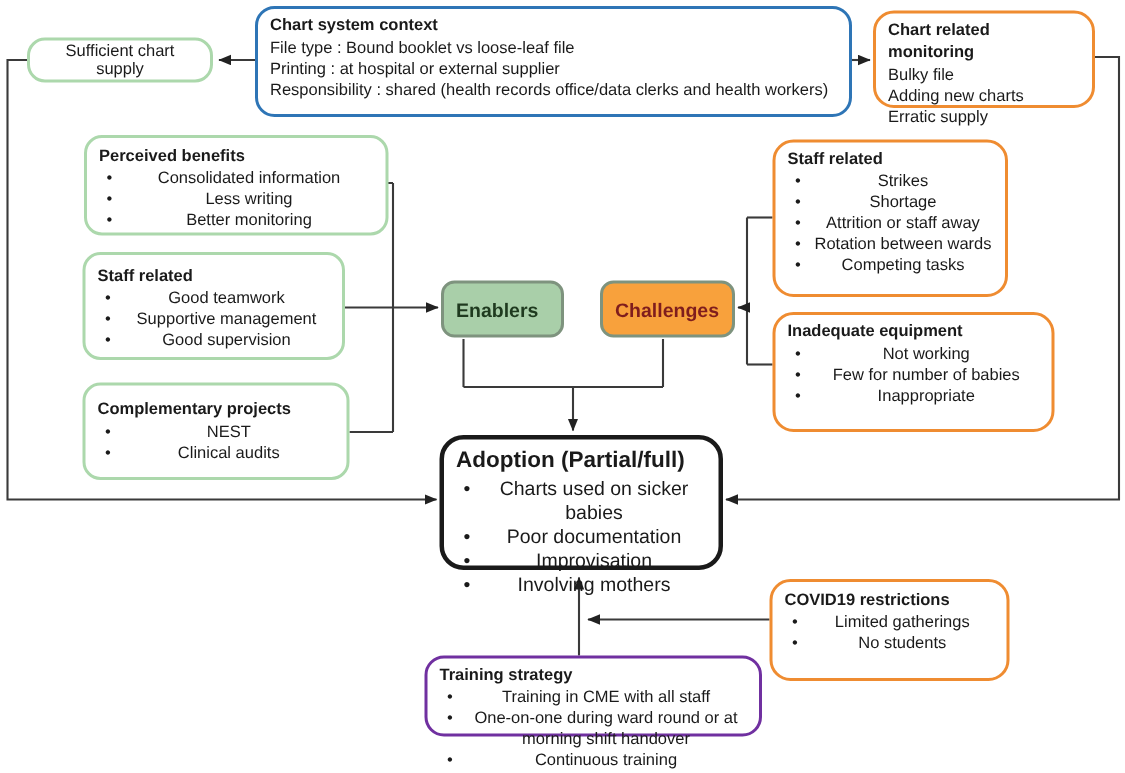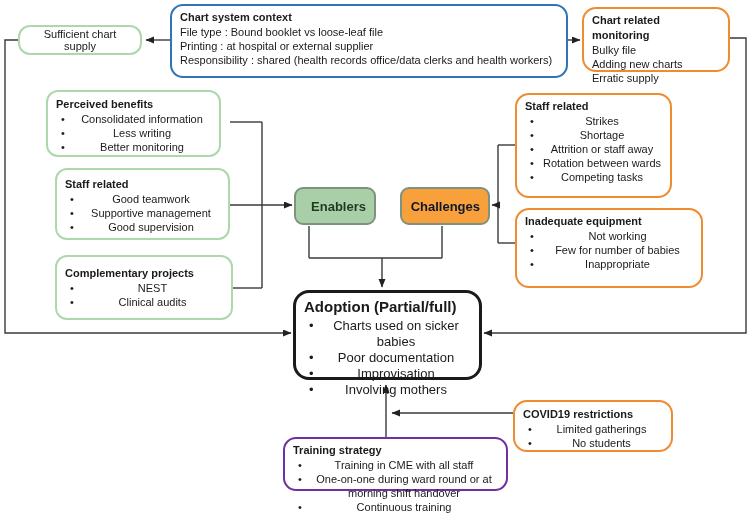--- a/index.html
+++ b/index.html
@@ -12,26 +12,26 @@
   .green{border:2px solid #ACD8AC;border-radius:12px;}
   .blue{border:2.5px solid #2E75B6;border-radius:13px;}
   .orange{border:2.5px solid #EF8C31;border-radius:14px;}
   .purple{border:2.5px solid #7030A0;border-radius:13px;}
   .blackb{border:3px solid #1a1a1a;border-radius:16px;}
   .box-title{font-weight:bold;line-height:15px;}
   ul.bullets,ul.plain{margin:0;padding:0;list-style:none;}
   ul.bullets li{position:relative;padding-left:17px;line-height:14px;text-align:center;}
   ul.bullets li::before{content:"\2022";position:absolute;left:5px;}
   ul.plain li{line-height:14px;}
-  .pill{display:flex;align-items:center;justify-content:flex-end;font-weight:bold;
+  .pill{display:flex;align-items:center;justify-content:flex-start;font-weight:bold;
         font-size:13px;border-radius:9px;}
   #enablers{left:294px;top:187px;width:82px;height:38px;
     background:#A9CFA9;border:2.5px solid #7E937E;color:#1F3A1F;}
   #challenges{left:400px;top:187px;width:90px;height:38px;
-    background:#F8A13C;border:2.5px solid #7E937E;color:#0f172a;}
+    background:#F8A13C;border:2.5px solid #7E937E;color:#7f1d1d;}
   .center-one-line{display:flex;align-items:center;justify-content:center;text-align:center;}
   #adoption .box-title{font-size:15px;line-height:20px;margin-bottom:1px;}
   #adoption ul.bullets li{line-height:16px;font-size:13px;}
 </style>
 </head>
 <body>
 
 <div id="canvas">
 
   <svg id="wires" viewBox="0 0 750 515" xmlns="http://www.w3.org/2000/svg">
@@ -86,21 +86,21 @@
 
   <div class="box orange" style="left:582px;top:7px;width:148px;height:65px;padding-top:4px;">
     <div class="box-title">Chart related monitoring</div>
     <ul class="plain">
         <li>Bulky file</li>
         <li>Adding new charts</li>
         <li>Erratic supply</li>
       </ul>
   </div>
 
-  <div class="box green" style="left:46px;top:90px;width:175px;height:67px;">
+  <div class="box green" style="left:56px;top:90px;width:203px;height:67px;">
     <div class="box-title">Perceived benefits</div>
     <ul class="bullets">
         <li>Consolidated information</li>
         <li>Less writing</li>
         <li>Better monitoring</li>
       </ul>
   </div>
 
   <div class="box green" style="left:55px;top:168px;width:175px;height:72px;padding-top:7px;">
     <div class="box-title">Staff related</div>
@@ -150,21 +150,21 @@
   <div class="box blackb" id="adoption" style="left:293px;top:290px;width:189px;height:90px;padding-top:4px;">
     <div class="box-title">Adoption (Partial/full)</div>
     <ul class="bullets">
         <li>Charts used on sicker babies</li>
         <li>Poor documentation</li>
         <li>Improvisation</li>
         <li>Involving mothers</li>
       </ul>
   </div>
 
-  <div class="box orange" style="left:513px;top:400px;width:160px;height:52px;padding-top:5px;">
+  <div class="box orange" style="left:513px;top:386px;width:160px;height:68px;padding-top:5px;">
     <div class="box-title">COVID19 restrictions</div>
     <ul class="bullets">
         <li>Limited gatherings</li>
         <li>No students</li>
       </ul>
   </div>
 
   <div class="box purple" style="left:283px;top:437px;width:225px;height:54px;padding-top:4px;">
     <div class="box-title">Training strategy</div>
     <ul class="bullets">

